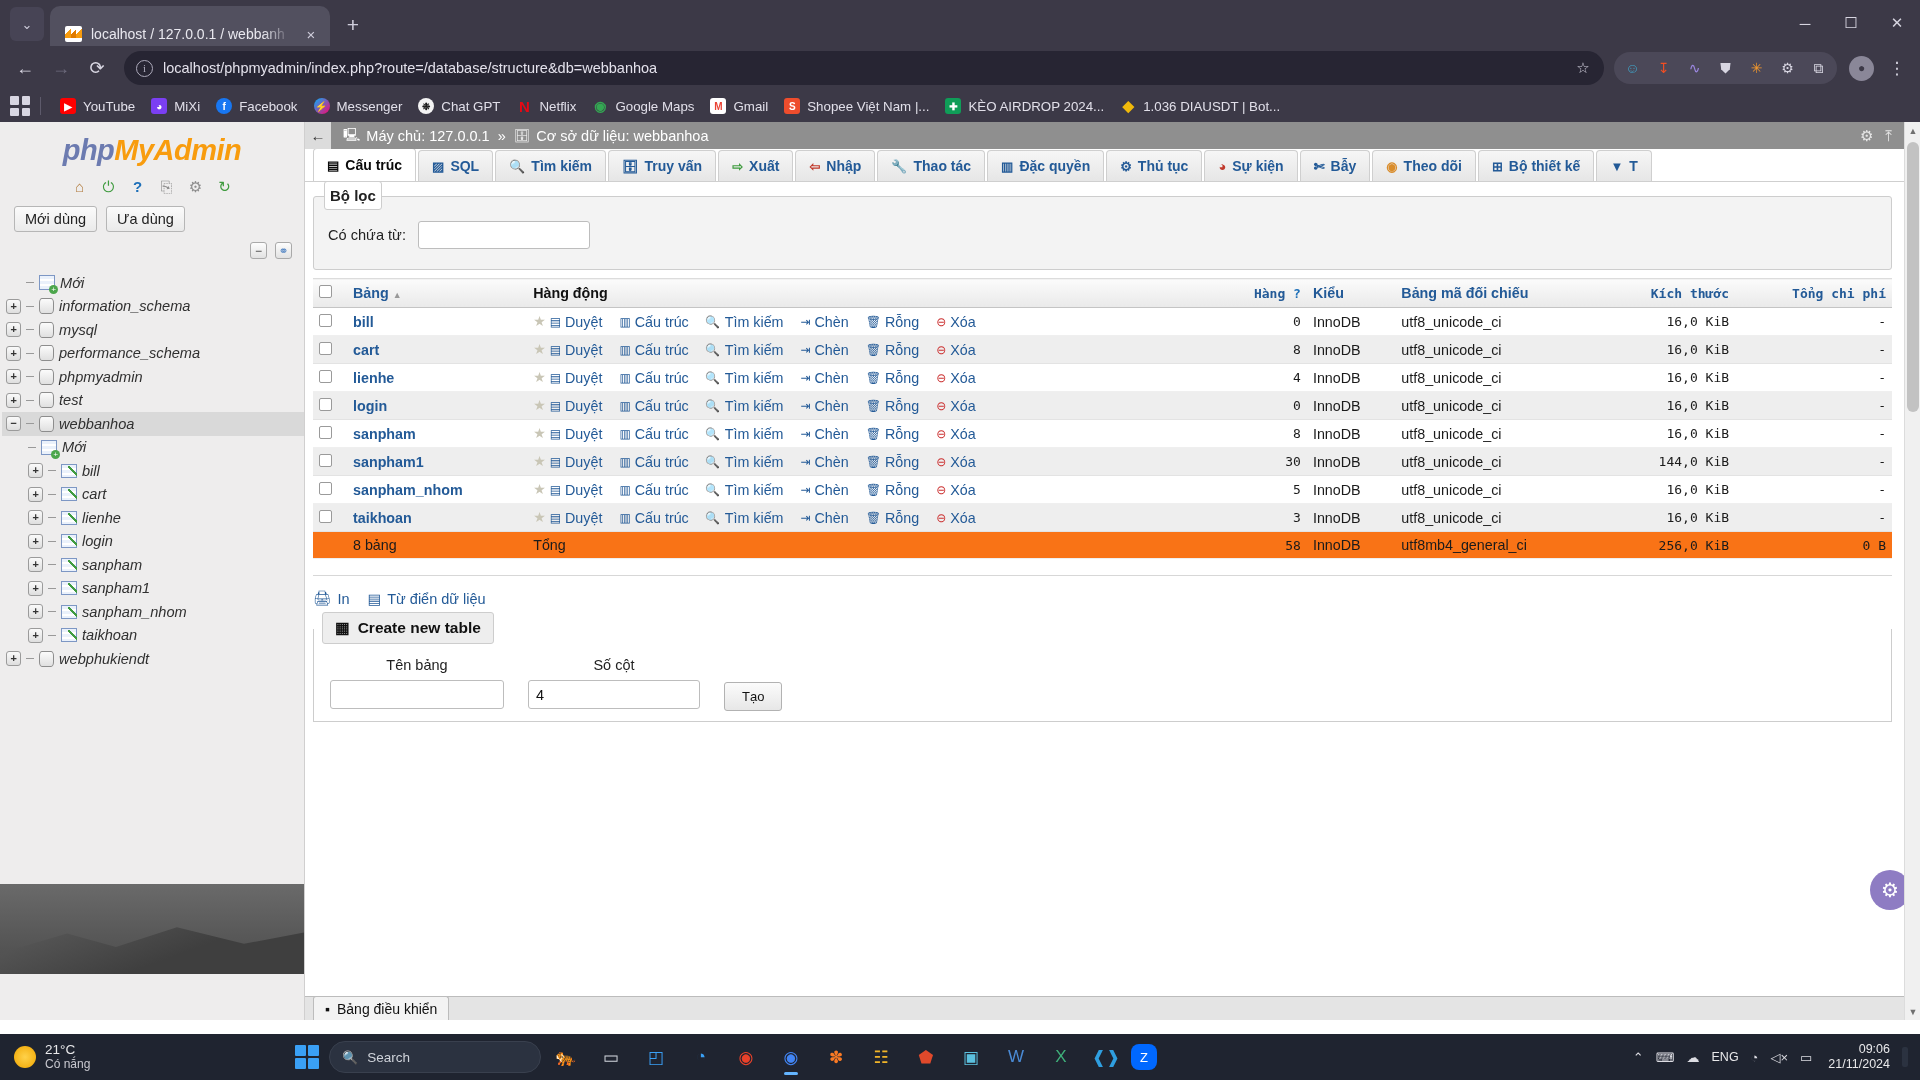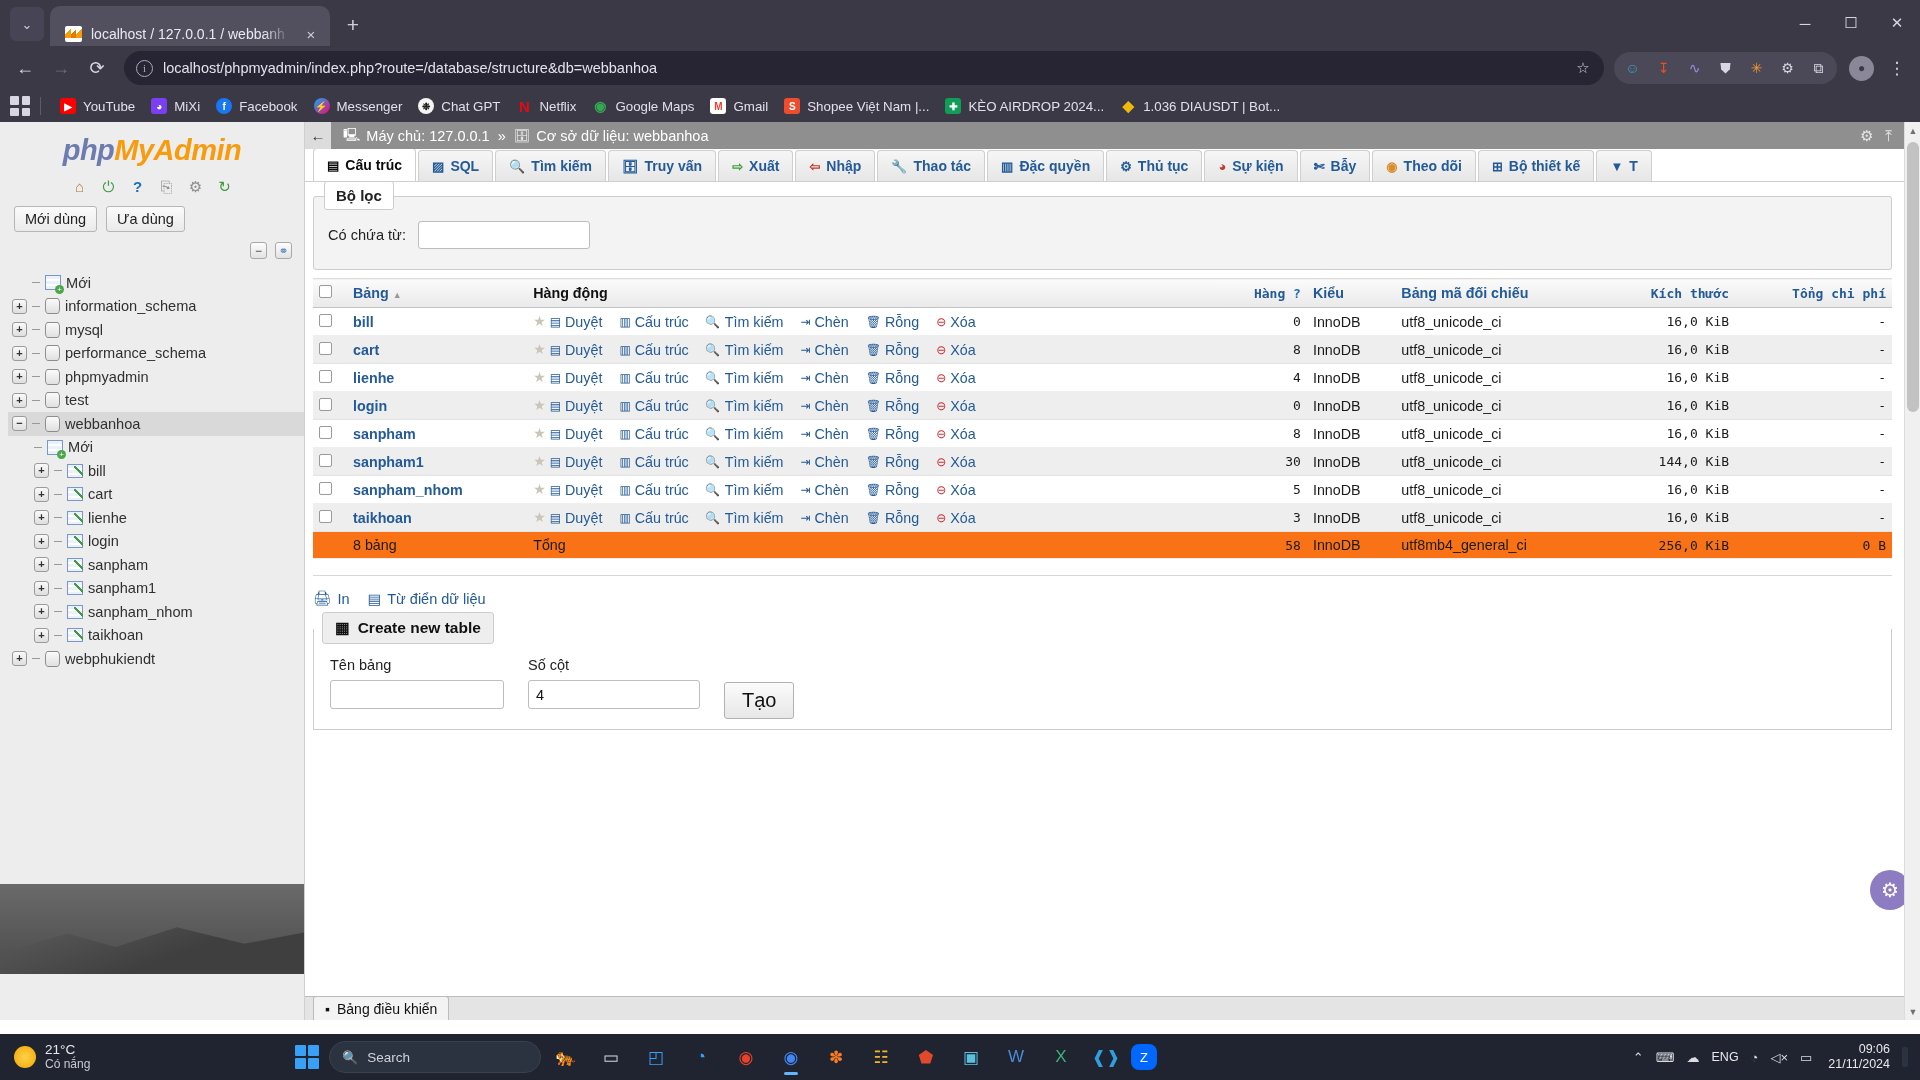--- a/index.html
+++ b/index.html
@@ -96,21 +96,21 @@
   #pma-icons { display: flex; justify-content: center; gap: 9px; padding: 6px 0 10px; }
   .pmaicon { width: 20px; height: 19px; display: flex; align-items: center; justify-content: center;
     font-size: 15px; }
   #pma-quick { display: flex; gap: 9px; padding: 0 0 8px 14px; }
   .qbtn { border: 1px solid #b6b6b6; background: linear-gradient(#fbfbfb,#eaeaea); border-radius: 3px;
     padding: 4px 10px; font-size: 14.5px; color: #222; }
   #collapse-row { display: flex; justify-content: flex-end; gap: 8px; padding: 2px 12px 6px 0; }
   .minibox { width: 17px; height: 17px; border: 1px solid #a9a9a9; border-radius: 3px;
     background: linear-gradient(#fdfdfd,#e2e2e2); display: flex; align-items: center;
     justify-content: center; font-size: 12px; color: #444; }
-  #db-tree { padding: 6px 0 0 8px; font-size: 14.6px; color: #303030; }
+  #db-tree { padding: 6px 0 0 2px; font-size: 14.6px; color: #303030; font-style: italic; }
   .node { display: flex; align-items: center; height: 23.5px; gap: 5px; padding-left: 4px; }
   .node.indent1 { padding-left: 26px; }
   .node.sel { background: #d9d9d9; }
   .plus { width: 15px; height: 15px; border: 1px solid #9b9b9b; border-radius: 3px;
     background: linear-gradient(#fafafa,#dedede); font-size: 11px; line-height: 12px;
     text-align: center; color: #333; flex: 0 0 15px; font-weight: bold; }
   .plus.none { border: none; background: none; }
   .dash { width: 8px; height: 1px; background: #999; flex: 0 0 8px; }
   .dbicon { width: 15px; height: 16px; flex: 0 0 15px; border: 1px solid #8d8d8d; border-radius: 3px/5px;
     background: linear-gradient(#fbfbfb,#e0e0e0); }
@@ -141,21 +141,21 @@
     border-radius: 4px 4px 0 0; margin-right: 2px; color: #235a97; font-size: 14px; font-weight: bold;
     white-space: nowrap; }
   .ptab.active { background: #ffffff; color: #0b0b0b; height: 33px; }
   .ptab .ti { font-size: 13px; }
   #pma-content { flex: 1; background: #ffffff; overflow: hidden; position: relative; padding: 0 0 0 0; }
 
   
   #filter-box { border: 1px solid #cdcdcd; background: #f3f3f3; border-radius: 3px;
     margin: 14px 28px 0 8px; padding: 14px 0 20px; position: relative; }
   #filter-legend { position: absolute; top: -16px; left: 10px; background: #ffffff;
-    border: 1px solid #cdcdcd; border-radius: 3px; padding: 5px 11px; font-size: 15px;
+    border: 1px solid #cdcdcd; border-radius: 3px; padding: 5px 5px; font-size: 15px;
     font-weight: bold; color: #222; }
   .filter-row { display: flex; align-items: center; gap: 12px; padding: 10px 0 0 14px; }
   .filter-label { font-size: 14.6px; color: #222; }
   #filter-input { width: 172px; height: 28px; border: 1px solid #bdbdbd; border-radius: 3px;
     background: #fff; }
 
   
   #tbl-wrap { margin: 8px 28px 0 8px; }
   table.db-tbl { border-collapse: collapse; width: 100%; font-size: 14.3px; }
   table.db-tbl thead th { background: linear-gradient(#fbfbfb,#e9e9e9); border-bottom: 1px solid #c4c4c4;
@@ -197,26 +197,26 @@
   #print-row { display: flex; align-items: center; gap: 18px; margin: 14px 0 0 8px; font-size: 14.5px; }
   #print-row a { color: #235a97; text-decoration: none; display: inline-flex; align-items: center; gap: 6px; }
 
   
   #create-box { border: 1px solid #cdcdcd; border-top: none; margin: 22px 28px 0 8px;
     padding: 18px 0 10px; position: relative; }
   #create-legend { position: absolute; top: -17px; left: 8px; background: #eeeeee;
     border: 1px solid #cdcdcd; border-radius: 3px; padding: 6px 12px; font-size: 15.5px;
     font-weight: bold; color: #111; display: flex; align-items: center; gap: 8px; }
   .create-grid { display: flex; gap: 24px; padding: 10px 0 0 16px; align-items: flex-start; }
-  .cfield label { display: block; font-size: 14.5px; color: #222; margin-bottom: 7px; }
+  .cfield label { display: block; font-size: 14.5px; color: #222; margin-bottom: 7px; text-align: center; }
   #tbl-name-input { width: 174px; height: 29px; border: 1px solid #bdbdbd; border-radius: 3px; background: #fff; }
   #ncols-input { width: 172px; height: 29px; border: 1px solid #bdbdbd; border-radius: 3px;
     background: #fff; padding: 0 7px; font-size: 14.5px; color: #111; }
   #create-go { margin-top: 25px; border: 1px solid #b2b2b2; border-radius: 3px;
-    background: linear-gradient(#fbfbfb,#e7e7e7); padding: 6px 17px; font-size: 20px; color: #111; }
+    background: linear-gradient(#fbfbfb,#e7e7e7); padding: 6px 17px; font-size: 13px; color: #111; }
 
   
   #console-bar { position: absolute; left: 0; bottom: 0; width: 100%; height: 24px;
     background: #e4e4e4; border-top: 1px solid #bcbcbc; display: flex; align-items: center; }
   #console-tab { background: #f3f3f3; border: 1px solid #bcbcbc; border-bottom: none;
     border-radius: 3px 3px 0 0; margin-left: 8px; padding: 4px 11px; font-size: 14px;
     color: #111; display: flex; align-items: center; gap: 7px; }
 
   
   #float-gear { position: absolute; right: 10px; bottom: 110px; width: 40px; height: 40px;

